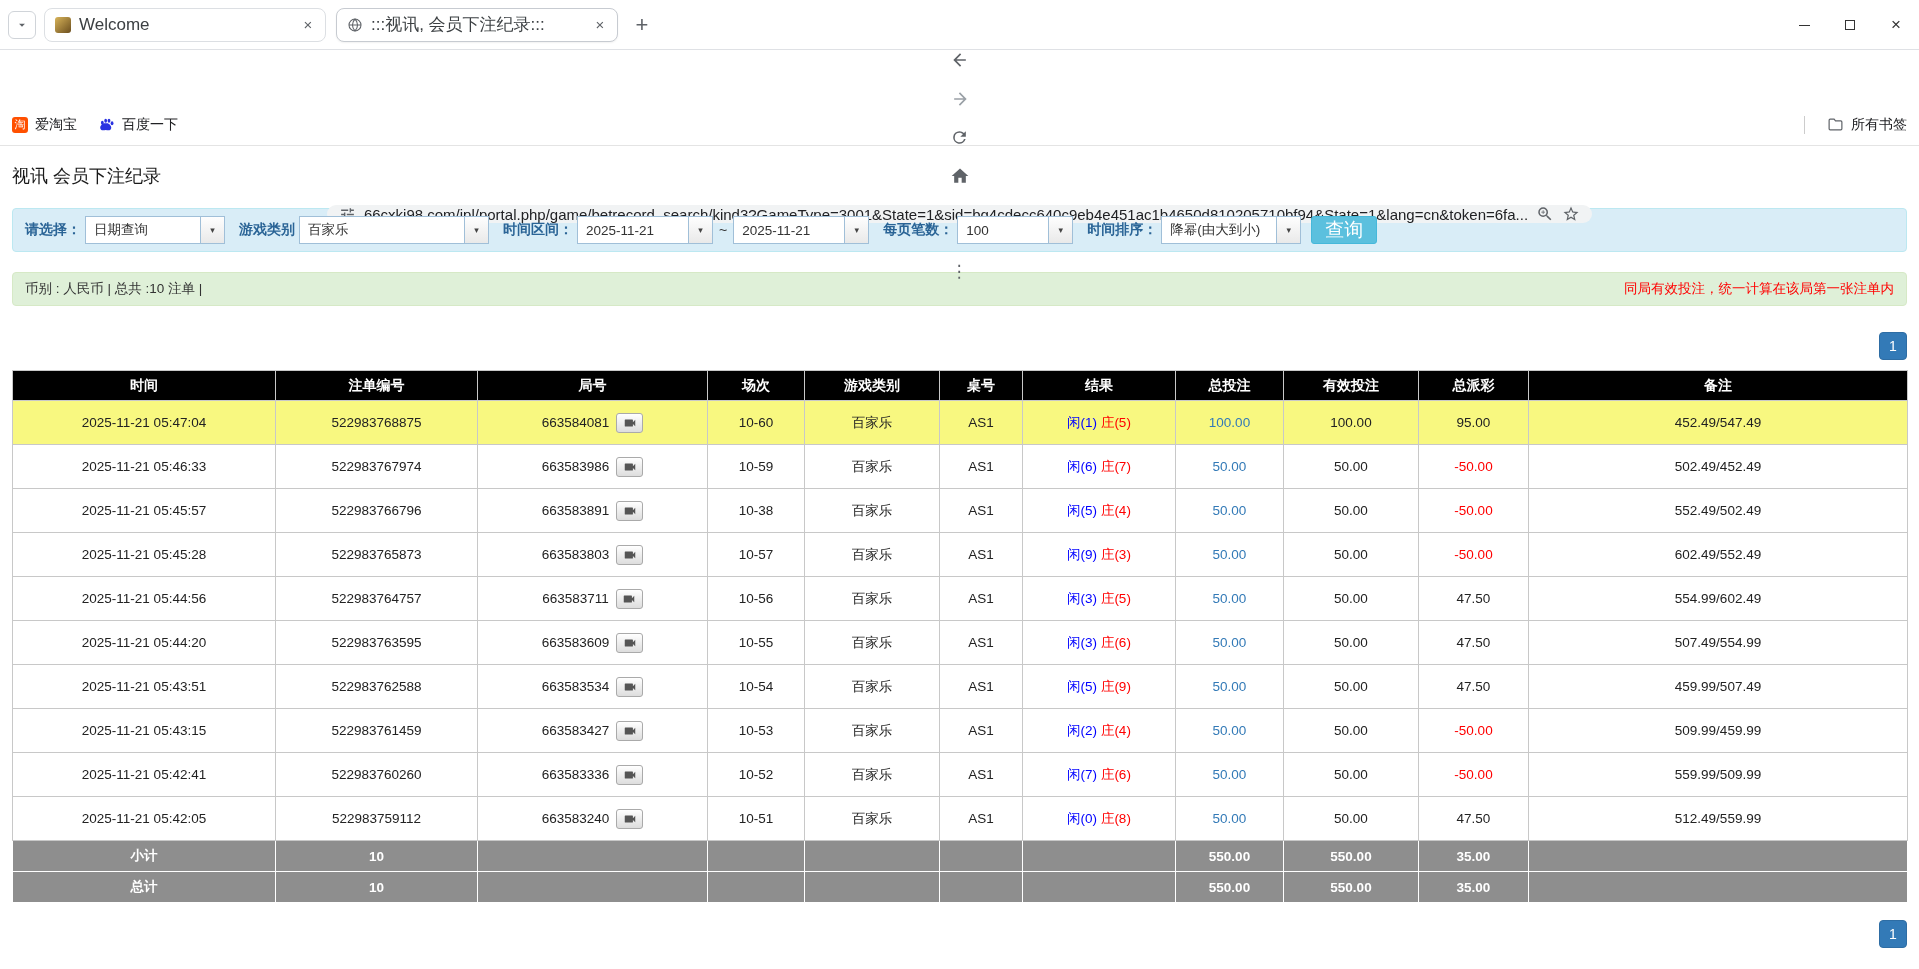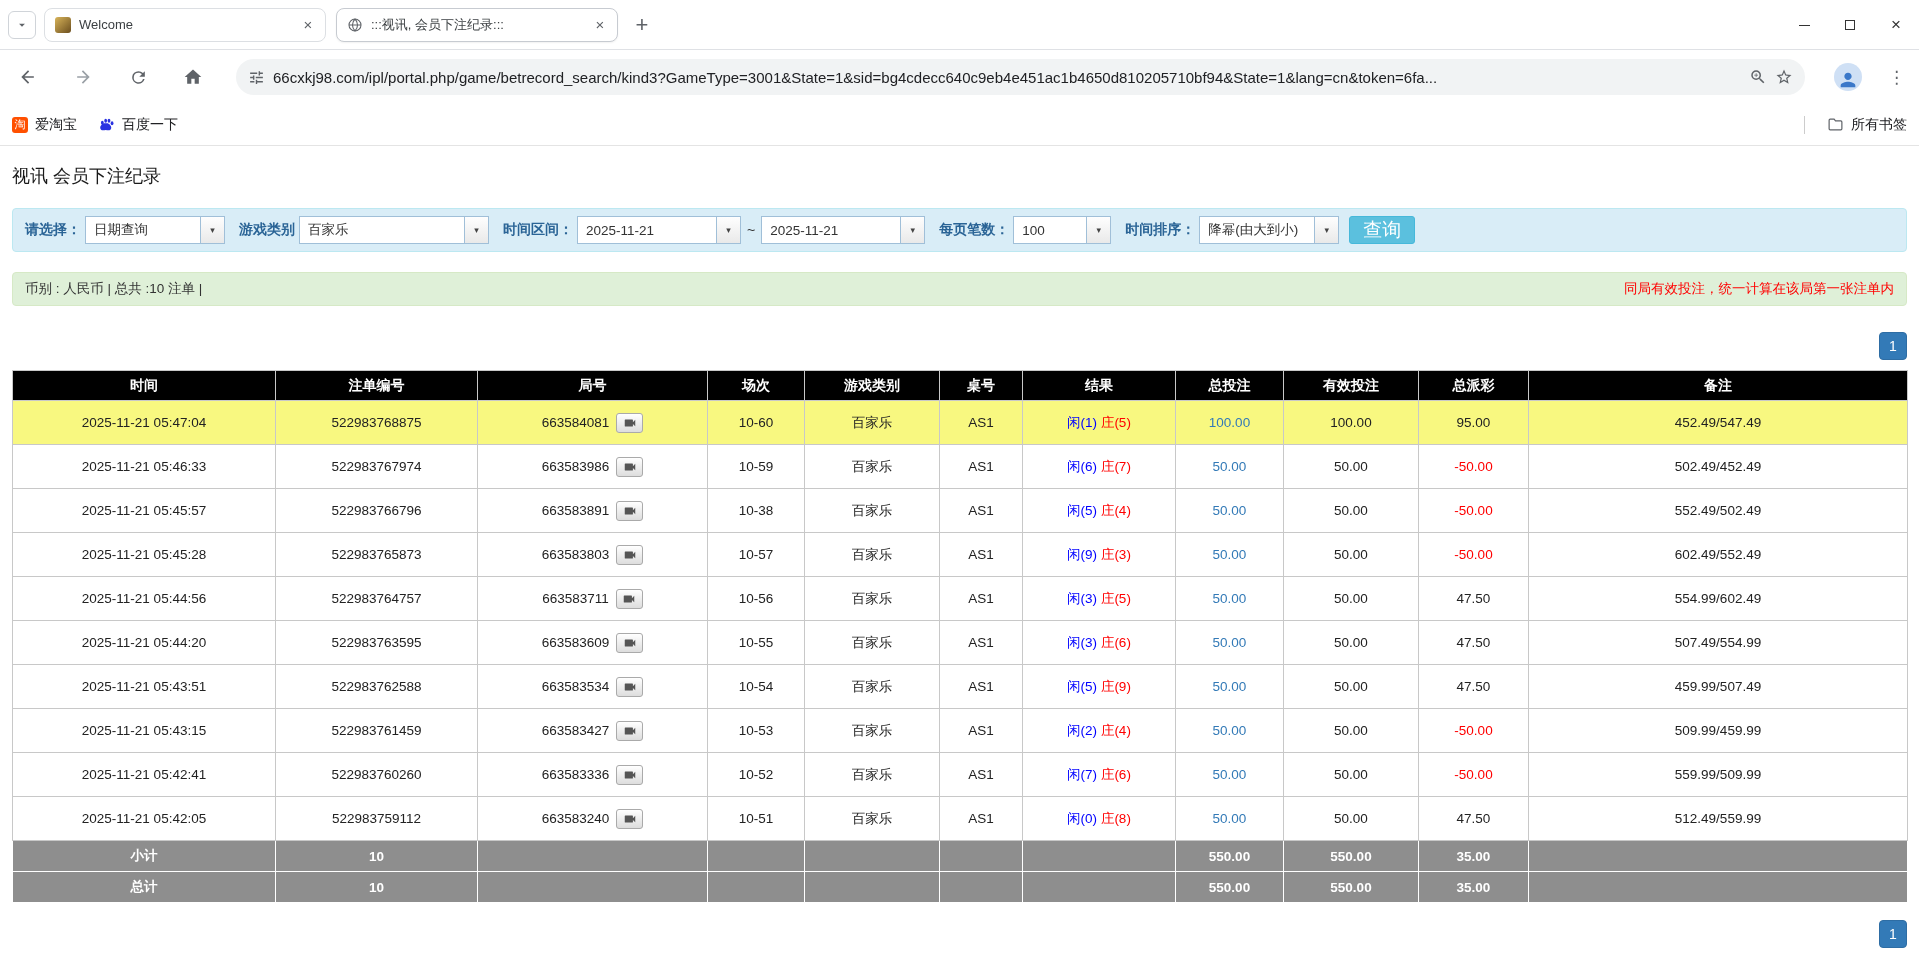--- a/index.html
+++ b/index.html
@@ -7,34 +7,34 @@
     font-family:"Liberation Sans","DejaVu Sans",sans-serif; }
 
   
   .tabstrip { height:50px; background:#fff; border-bottom:1px solid #dfe1e5;
     display:flex; align-items:center; padding:0 0 0 8px; position:relative; }
   .tab-search-btn { width:28px; height:28px; border:1px solid #d0d4d9; border-radius:6px;
     background:#fff; display:flex; align-items:center; justify-content:center; margin-right:8px; cursor:pointer; }
   .tab { width:282px; height:34px; border:1px solid #dcdfe3; border-radius:8px; background:#fff;
     display:flex; align-items:center; gap:8px; padding:0 8px 0 10px; margin-right:10px; }
   .tab.active { border-color:#c7cbd1; box-shadow:0 1px 2px rgba(0,0,0,.06); }
-  .tab-title { flex:1; font-size:13px; color:#3c4043; white-space:nowrap; overflow:hidden; text-overflow:ellipsis; }
+  .tab-title { flex:1; font-size:17px; color:#3c4043; white-space:nowrap; overflow:hidden; text-overflow:ellipsis; }
   .tab-close { color:#5f6368; font-size:15px; width:18px; height:18px; line-height:17px; text-align:center; border-radius:50%; cursor:pointer; }
   .favicon { width:16px; height:16px; flex:0 0 16px; display:flex; align-items:center; justify-content:center; }
   .fav-welcome { border-radius:3px; background:linear-gradient(135deg,#d8b45a,#6b4e1e); }
   .newtab-btn { width:28px; height:28px; border:none; background:transparent; color:#5f6368;
     font-size:22px; line-height:26px; cursor:pointer; }
   .win-controls { position:absolute; right:0; top:0; height:50px; display:flex; }
   .win-btn { width:46px; height:50px; border:none; background:transparent; display:flex;
     align-items:center; justify-content:center; color:#333; cursor:pointer; }
   .glyph-min { width:11px; height:1px; background:#333; display:block; }
   .glyph-max { width:10px; height:10px; border:1px solid #333; display:block; }
   .glyph-close { font-size:17px; color:#333; }
 
-  .toolbar { height:54px; background:#fff; display:flex; align-items:center; padding:0 10px; gap:19px; }
+  .toolbar { height:54px; background:#fff; display:flex; align-items:center; padding:0 10px; gap:19px;flex-direction:column; }
   .nav-btn { width:36px; height:36px; border:none; background:transparent; border-radius:50%;
     display:flex; align-items:center; justify-content:center; cursor:pointer; }
   .omnibox { flex:1; height:36px; background:#f1f3f4; border-radius:18px; display:flex;
     align-items:center; padding:0 12px; gap:8px; margin:0 6px; }
   .url-text { flex:1; font-size:15px; color:#202124; white-space:nowrap; overflow:hidden; }
   .avatar { width:28px; height:28px; border-radius:50%; background:#cfe0f5; display:flex;
     align-items:flex-end; justify-content:center; overflow:hidden; margin:0 4px; cursor:pointer; }
   .menu-dots { width:24px; height:28px; display:flex; align-items:center; justify-content:center;
     color:#5f6368; font-size:17px; letter-spacing:1px; cursor:pointer; }
 
@@ -52,21 +52,21 @@
 
   .filter-bar { height:44px; background:#d9edf7; border:1px solid #bce8f1; border-radius:4px;
     display:flex; align-items:center; padding:0 12px; }
   .f-label { font-size:14px; font-weight:bold; color:#2a6496; white-space:nowrap; margin:0 4px 0 14px; }
   .f-label:first-child { margin-left:0; }
   .combo { height:28px; background:#fff; border:1px solid #a0bfd8; display:inline-flex; align-items:stretch; }
   .combo-text { font-size:13.5px; color:#333; padding:0 8px; display:flex; align-items:center;
     flex:1; white-space:nowrap; overflow:hidden; }
   .combo-arrow { width:24px; border-left:1px solid #a0bfd8; background:linear-gradient(#fefefe,#e9e9e9);
     display:flex; align-items:center; justify-content:center; font-size:9px; color:#444; cursor:pointer; }
-  .w-select{width:140px;} .w-game{width:190px;} .w-date{width:164px;gap:8px;} .w-pp{width:98px;} .w-sort{width:140px;}
+  .w-select{width:140px;} .w-game{width:190px;} .w-date{width:136px;gap:8px;} .w-pp{width:116px;} .w-sort{width:140px;}
   .tilde { font-size:14px; color:#333; margin:0 6px; }
   .search-btn { height:28px; margin-left:10px; padding:0 13px; background:#5bc0de; border:1px solid #46b8da;
     border-radius:3px; color:#fff; font-size:19px; cursor:pointer; }
 
   .summary-bar { margin-top:20px; height:34px; background:#dff0d8; border:1px solid #d6e9c6; border-radius:4px;
     display:flex; align-items:center; justify-content:space-between; padding:0 12px; }
   .summary-left { font-size:13.5px; color:#333; }
   .summary-right { font-size:13.5px; color:#ff0000; }
 
   .pager-row { display:flex; justify-content:flex-end; }

